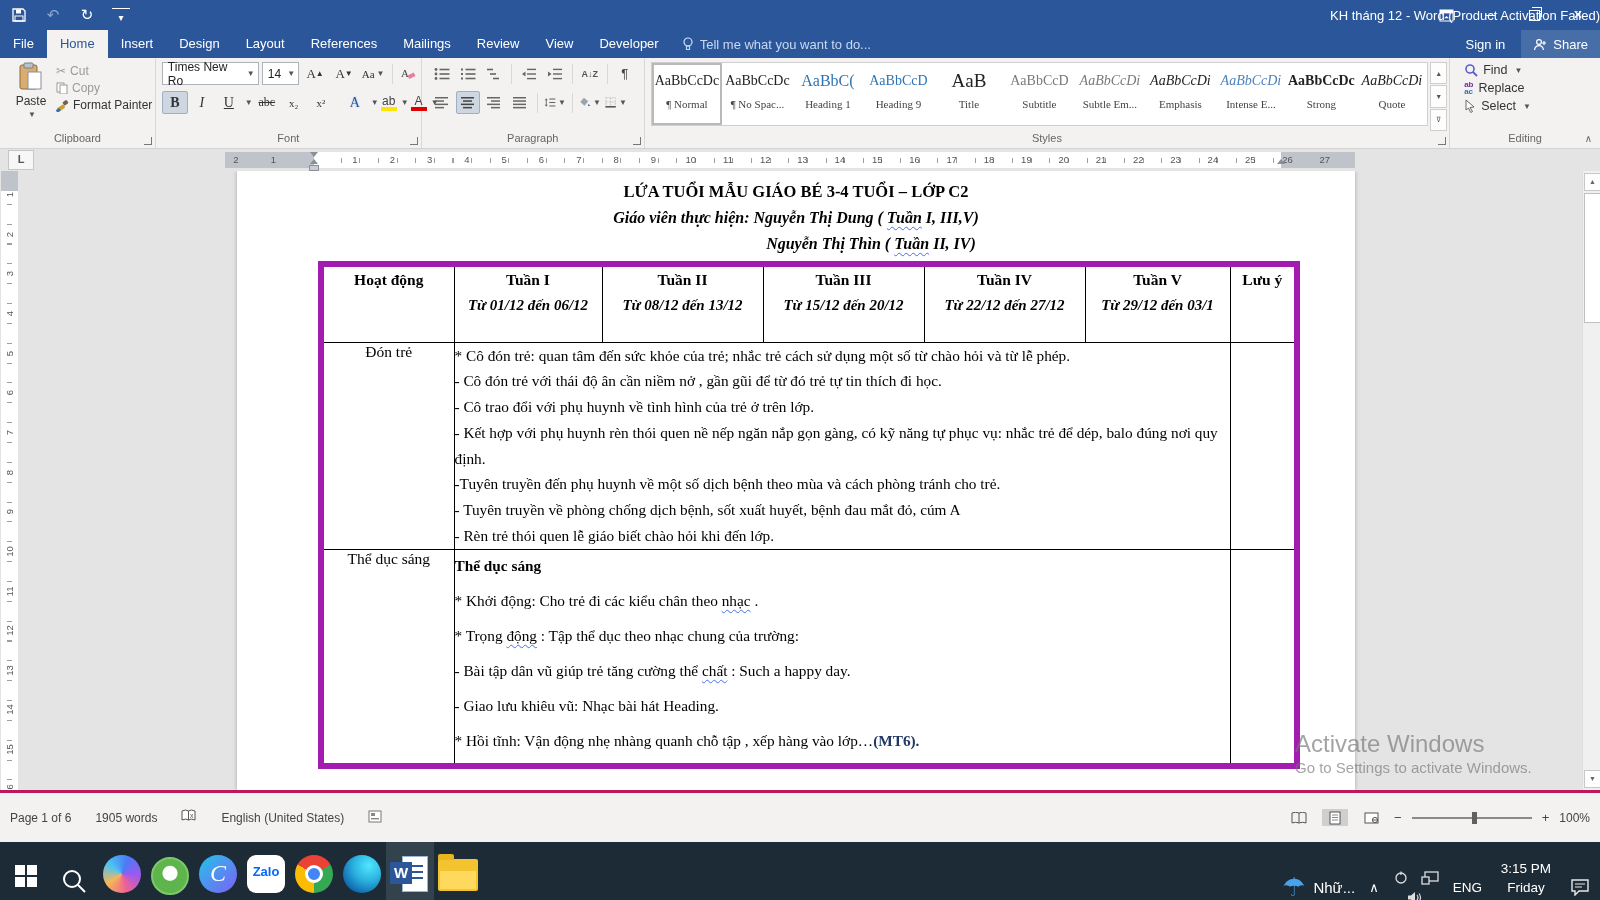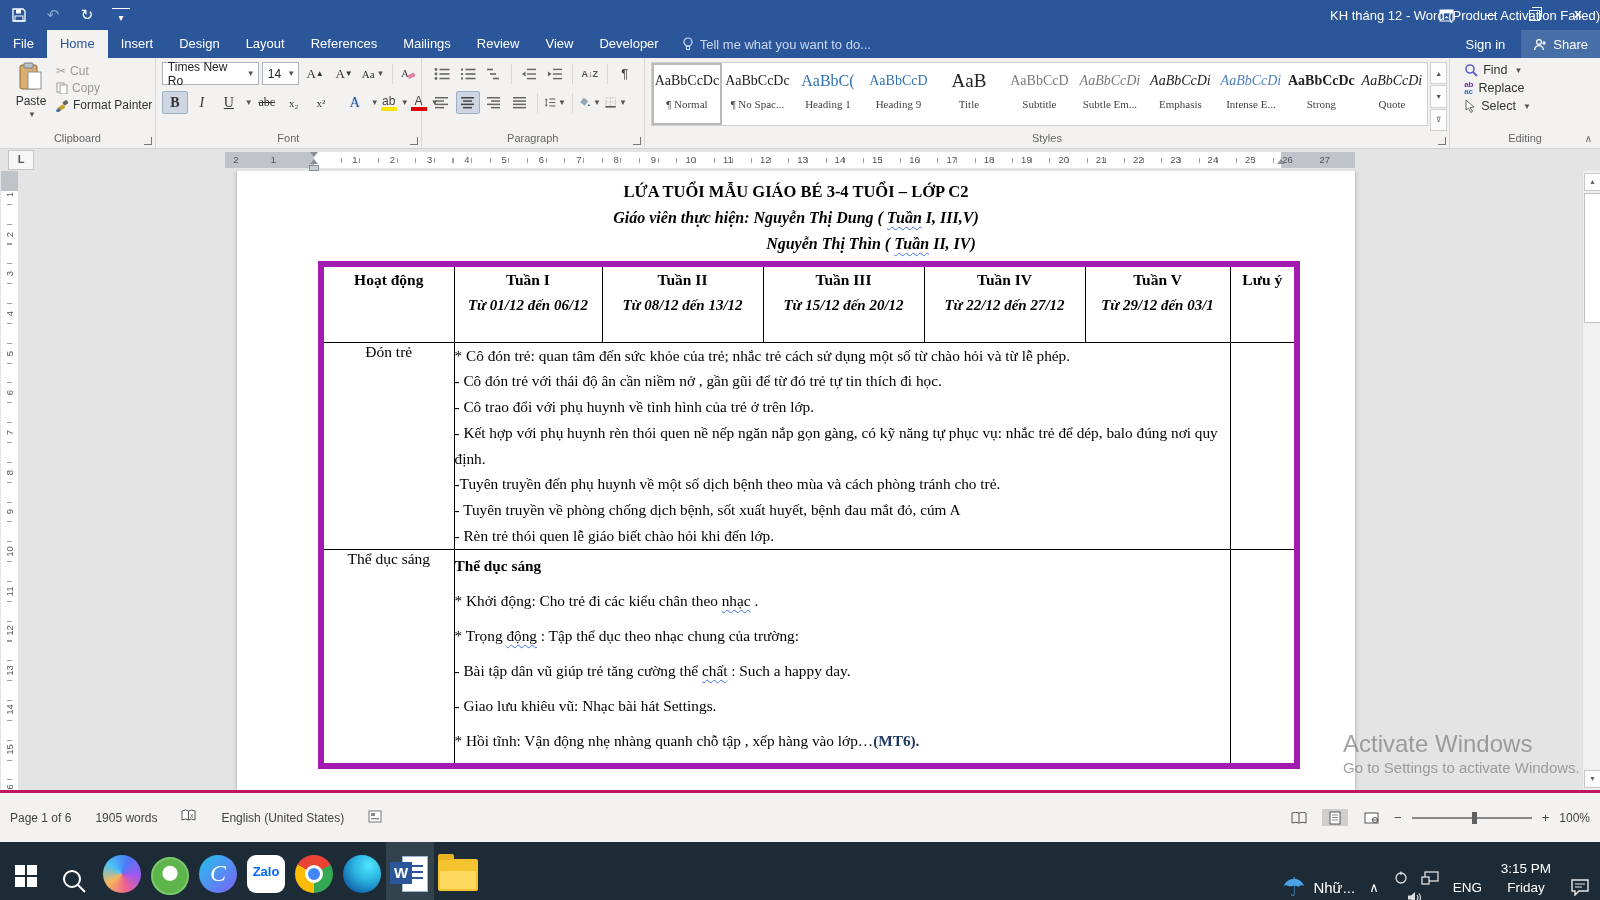--- a/index.html
+++ b/index.html
@@ -134,21 +134,21 @@
   table.doc-table{border-collapse:collapse;margin:4px 0 0 81px;table-layout:fixed;width:976px;border:6px solid #a21caf;}
   .doc-table td,.doc-table th{border:1px solid #000;vertical-align:top;padding:0;font-weight:normal;}
   .hcell{text-align:center;padding-top:2px;}
   .hname{font-size:15.5px;font-weight:bold;line-height:26px;}
   .hdates{font-size:15px;font-weight:bold;font-style:italic;line-height:24px;}
   .actcell{font-size:15.5px;font-weight:bold;text-align:center;padding-top:3px;}
   .ccell{font-size:15.3px;padding:2px 8px 0 10px;}
   .tline{line-height:25.8px;}
   .tpara{margin:3px 0 10px;line-height:25px;}
 
-  .watermark{position:absolute;left:1295px;top:558px;color:rgba(115,115,115,.65);pointer-events:none;padding-left:48px;}
+  .watermark{position:absolute;left:1295px;top:558px;color:rgba(115,115,115,.65);pointer-events:none;}
   .wm1{font-size:24px;line-height:30px;}
   .wm2{font-size:15px;}
 
   .vscroll{position:absolute;right:0;top:0;bottom:0;width:17px;background:#f0f0f0;border-left:1px solid #e0e0e0;}
   .vs-up,.vs-dn{position:absolute;left:1px;width:15px;height:16px;background:#fdfdfd;border:1px solid #c8c8c8;font-size:7px;color:#666;text-align:center;line-height:15px;}
   .vs-up{top:2px;} .vs-dn{bottom:2px;}
   .vs-thumb{position:absolute;left:1px;top:22px;width:15px;height:128px;background:#fff;border:1px solid #c0c0c0;}
 
   
   .statusbar{height:21px;background:#f3f2f1;border-top:3px solid #be185d;display:flex;align-items:center;font-size:12px;color:#444;flex:none;padding:14px 10px;}
@@ -694,21 +694,21 @@
               </td>
               <td></td>
             </tr>
             <tr style="height: 204px;">
               <td class="actcell">Thể dục sáng</td>
               <td class="ccell" colspan="5">
                 <p class="tpara"><span class="b">Thể dục sáng</span></p>
                 <p class="tpara"><span>* Khởi động: Cho trẻ đi các kiểu chân theo </span><span class="wavy">nhạc</span><span> .</span></p>
                 <p class="tpara"><span>* Trọng </span><span class="wavy">động</span><span> : Tập thể dục theo nhạc chung của trường:</span></p>
                 <p class="tpara"><span>- Bài tập dân vũ giúp trẻ tăng cường thể </span><span class="wavy">chất</span><span> : Such a happy day.</span></p>
-                <p class="tpara"><span>- Giao lưu khiêu vũ: Nhạc bài hát Settings.</span></p>
+                <p class="tpara"><span>- Giao lưu khiêu vũ: Nhạc bài hát Heading.</span></p>
                 <p class="tpara"><span>* Hồi tĩnh: Vận động nhẹ nhàng quanh chỗ tập , xếp hàng vào lớp…</span><span class="mt6">(MT6).</span></p>
               </td>
               <td></td>
             </tr>
           </tbody>
       </table>
     </div>
 
     <div class="watermark">
       <div class="wm1">Activate Windows</div>

